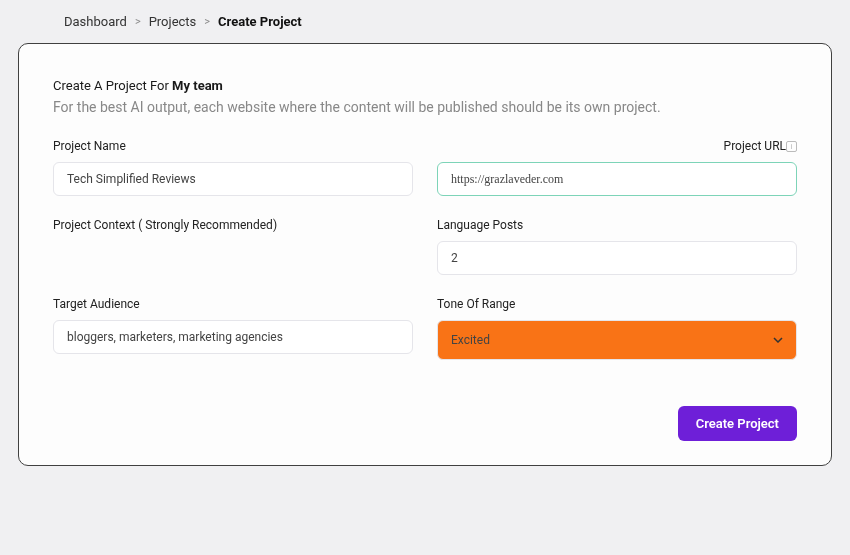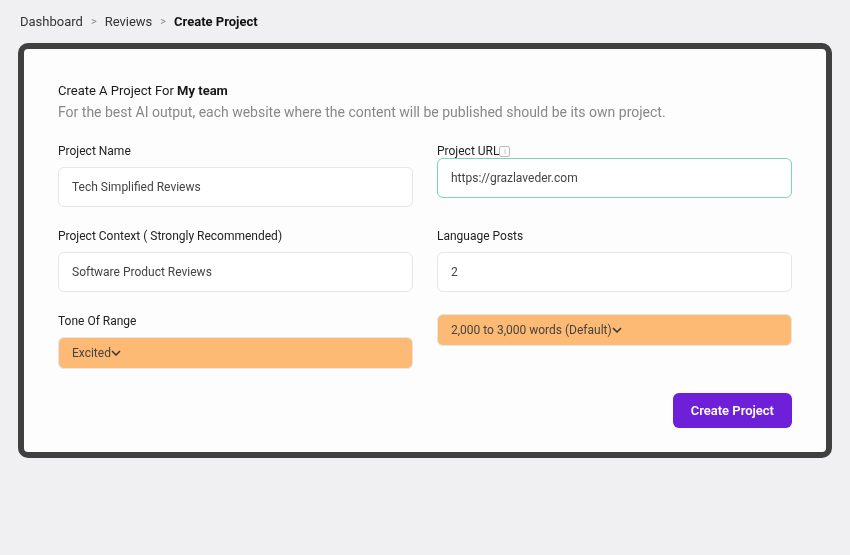--- a/index.html
+++ b/index.html
@@ -14,32 +14,33 @@
       height: 555px;
       padding: 14px 0 0 0;
     }
     .breadcrumb {
       display: flex;
       align-items: center;
       gap: 8px;
       padding: 0 20px 14px 20px;
       font-size: 13px;
       color: #333;
+      margin-left: 44px;
     }
     .breadcrumb .sep {
       color: #888;
       font-size: 11px;
     }
     .breadcrumb .current {
       font-weight: 700;
       color: #111;
     }
     .card {
       background: #fdfdfd;
-      border: 6px solid #404040;
+      border: 1px solid #404040;
       border-radius: 10px;
       margin: 0 18px;
       padding: 34px 34px 24px 34px;
     }
     .header-row {
       margin-bottom: 24px;
     }
     .title {
       font-size: 13px;
       color: #1a1a1a;
@@ -64,21 +65,22 @@
     }
     .field-label {
       font-size: 12px;
       color: #222;
       margin-bottom: 9px;
       font-weight: 400;
     }
     .label-row {
       display: flex;
       align-items: center;
-      justify-content: flex-start;
+      justify-content: flex-end;
+      margin-bottom: 9px;
     }
     .label-row .field-label {
       margin-bottom: 0;
     }
     .info-icon {
       width: 11px;
       height: 11px;
       border: 1px solid #bbb;
       border-radius: 2px;
       display: inline-flex;
@@ -88,35 +90,37 @@
       color: #bbb;
     }
     .input {
       background: #fff;
       border: 1px solid #e5e5ea;
       border-radius: 6px;
       padding: 12px 13px;
       font-size: 12px;
       color: #444;
       outline: none;
-      height: 40px;
+      height: 34px;
     }
     .input.focused {
       border-color: #7dd4b8;
+      font-family: Liberation Serif, serif;
     }
     .select {
-      background: #fdba74;
+      background: #f97316;
       border: 1px solid #e5e5ea;
       border-radius: 6px;
       padding: 12px 13px;
       font-size: 12px;
       color: #444;
-      height: 32px;
-      display: flex;
-      align-items: center;
+      height: 40px;
+      display: flex;
+      align-items: center;
+      justify-content: space-between;
       cursor: pointer;
     }
     .chevron {
       width: 10px;
       height: 6px;
       display: inline-block;
     }
     .chevron svg {
       display: block;
     }
@@ -135,21 +139,21 @@
       font-weight: 600;
       cursor: pointer;
     }
   </style>
 </head>
 <body>
 
 <div class="breadcrumb">
   <span>Dashboard</span>
   <span class="sep">&gt;</span>
-  <span>Reviews</span>
+  <span>Projects</span>
   <span class="sep">&gt;</span>
   <span class="current">Create Project</span>
 </div>
 
 <div class="card">
   <div class="header-row">
     <div class="title">
       <span>Create A Project For </span><span class="team">My team</span>
     </div>
     <div class="subtitle">For the best AI output, each website where the content will be published should be its own project.</div>
@@ -165,51 +169,46 @@
     <div class="field">
       <div class="label-row">
         <label class="field-label">Project URL</label>
         <span class="info-icon">i</span>
       </div>
       <input class="input focused" value="https://grazlaveder.com" style="">
     </div>
 
     <div class="field">
       <label class="field-label">Project Context ( Strongly Recommended)</label>
-      <input class="input" value="Software Product Reviews" style="">
     </div>
 
     <div class="field">
       <label class="field-label">Language Posts</label>
       <input class="input" value="2" style="">
     </div>
 
+    <div class="field">
+      <label class="field-label">Target Audience</label>
+      <input class="input" value="bloggers, marketers, marketing agencies" style="">
+    </div>
 
     <div class="field">
       <label class="field-label">Tone Of Range</label>
       <div class="select">
         <span>Excited</span>
         <span class="chevron">
           <svg viewBox="0 0 10 6" width="10" height="6">
               <path d="M1 1 L5 5 L9 1" stroke="#333" stroke-width="1.5" fill="none"></path>
             </svg>
         </span>
       </div>
     </div>
 
 
     <div class="field">
-      <div class="select">
-        <span>2,000 to 3,000 words (Default)</span>
-        <span class="chevron">
-          <svg viewBox="0 0 10 6" width="10" height="6">
-              <path d="M1 1 L5 5 L9 1" stroke="#333" stroke-width="1.5" fill="none"></path>
-            </svg>
-        </span>
-      </div>
     </div>
 
   </div>
 
   <div class="actions">
     <button class="btn-primary">Create Project</button>
   </div>
 </div>
 
 </body></html>

